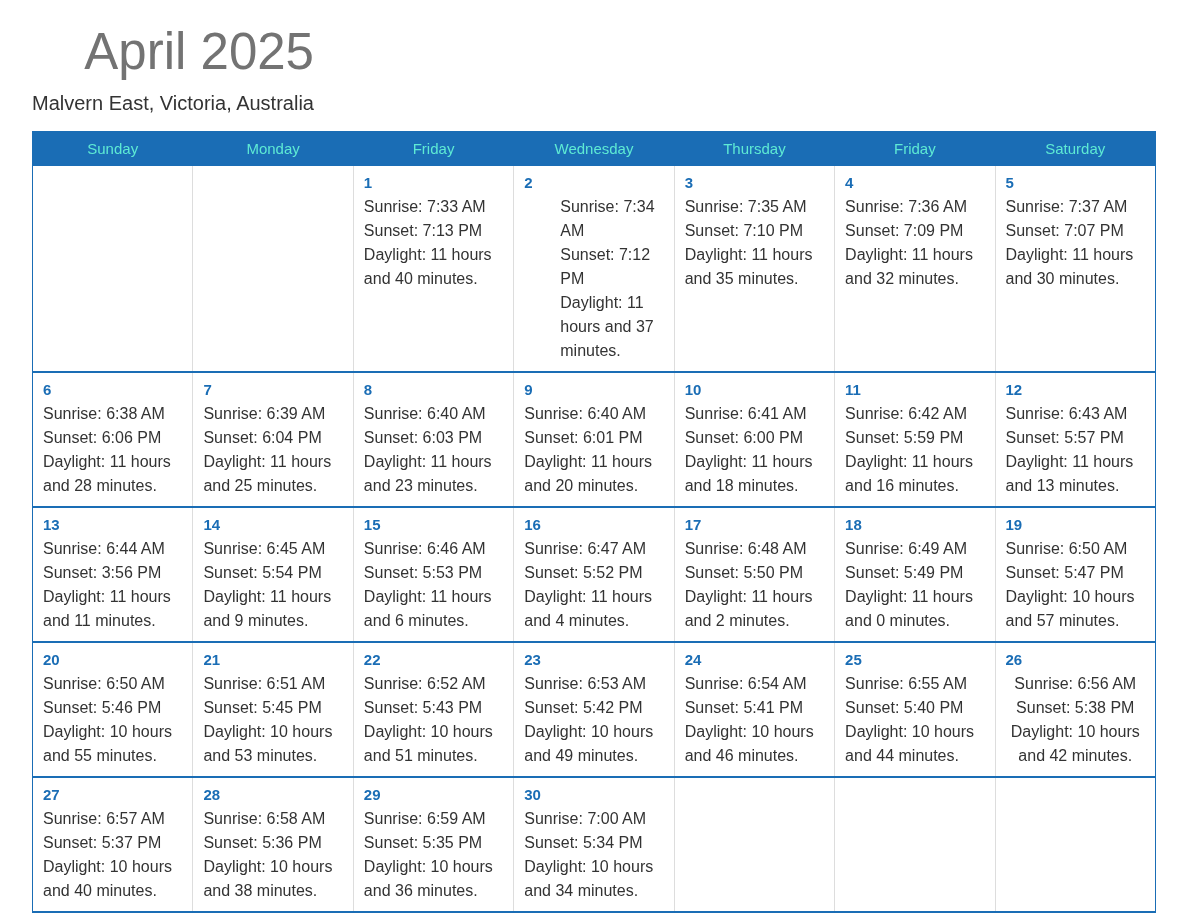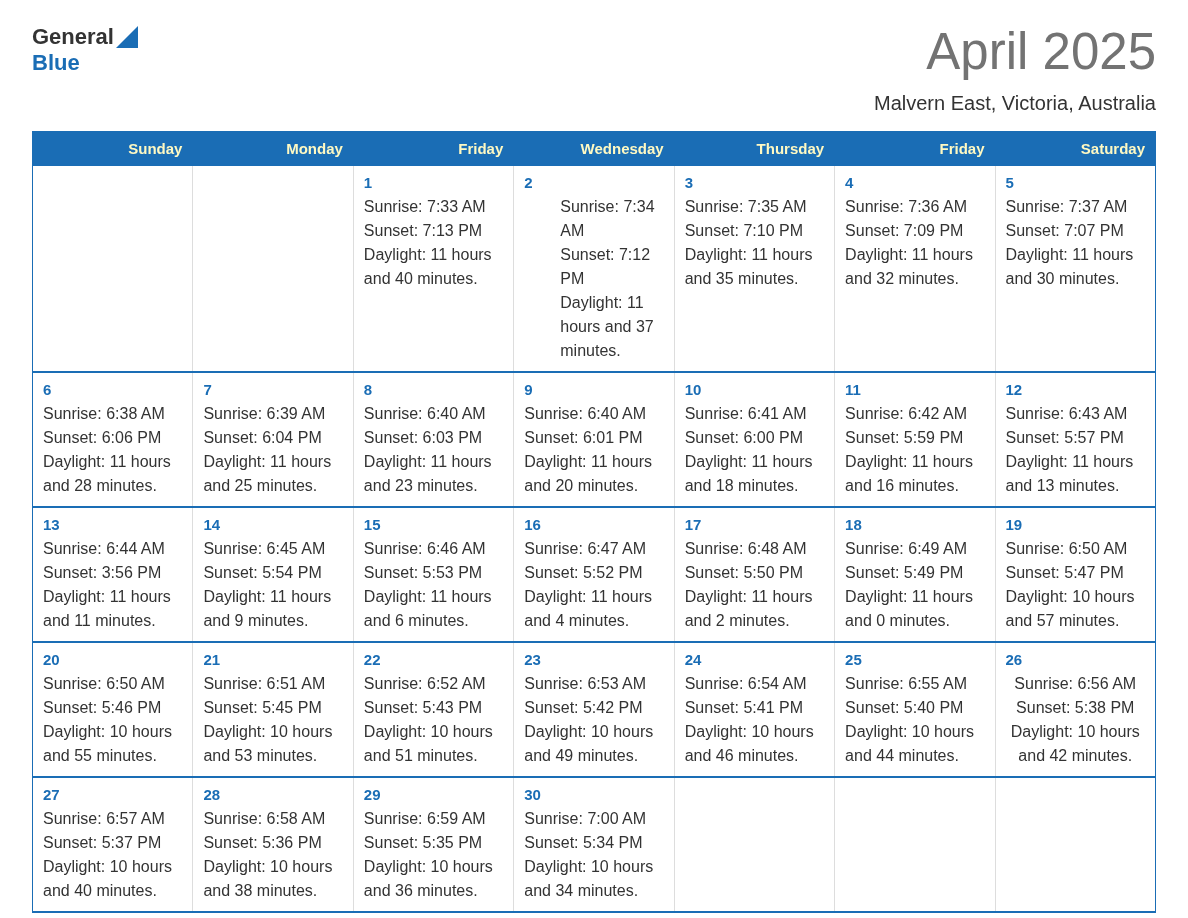--- a/index.html
+++ b/index.html
@@ -48,25 +48,25 @@
     }
     table {
       width: 100%;
       border-collapse: collapse;
       table-layout: fixed;
     }
     thead tr {
       background-color: #1a6db5;
     }
     thead th {
-      color: #fef9c3;
+      color: #5eead4;
       font-size: 15px;
-      font-weight: bold;
+      font-weight: normal;
       padding: 8px 10px;
-      text-align: right;
+      text-align: center;
       border: 1px solid #1a6db5;
     }
     tbody tr {
       border-bottom: 2px solid #1a6db5;
     }
     tbody td {
       vertical-align: top;
       padding: 8px 10px;
       font-size: 13px;
       color: #333;
@@ -89,31 +89,20 @@
     .day-info {
       font-size: 16px;
       color: #333;
       line-height: 1.5;
     }
   </style>
 </head>
 <body>
 
 <div class="header">
-  <div class="logo">
-    <div style="display:flex;flex-direction:column;align-items:flex-start;">
-      <div style="display:flex;align-items:center;">
-        <span class="logo-text-general">General</span>
-        <svg width="22" height="22" viewBox="0 0 22 22" style="margin-left:2px;">
-          <polygon points="0,22 22,22 22,0" fill="#1a6db5"></polygon>
-        </svg>
-      </div>
-      <span class="logo-text-blue">Blue</span>
-    </div>
-  </div>
   <div class="title-block">
     <div class="month-title">April 2025</div>
     <div class="location-title">Malvern East, Victoria, Australia</div>
   </div>
 </div>
 
 <table>
   <thead>
     <tr>
       <th>Sunday</th>

